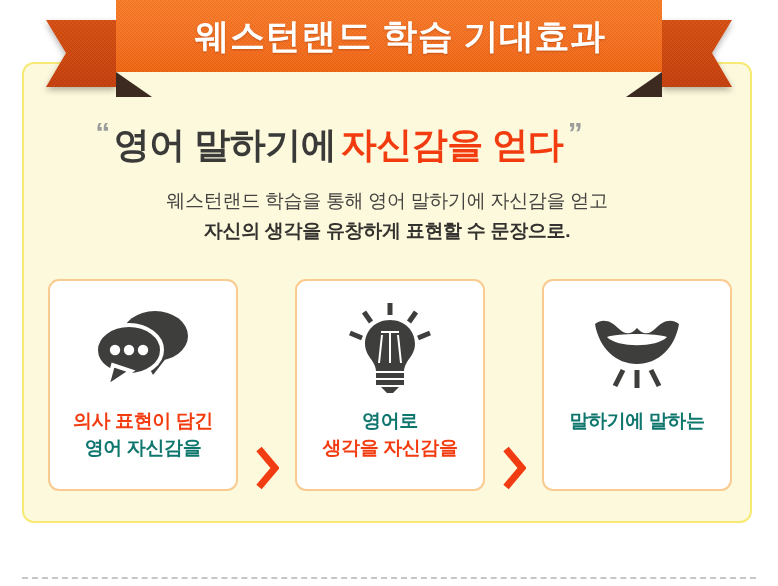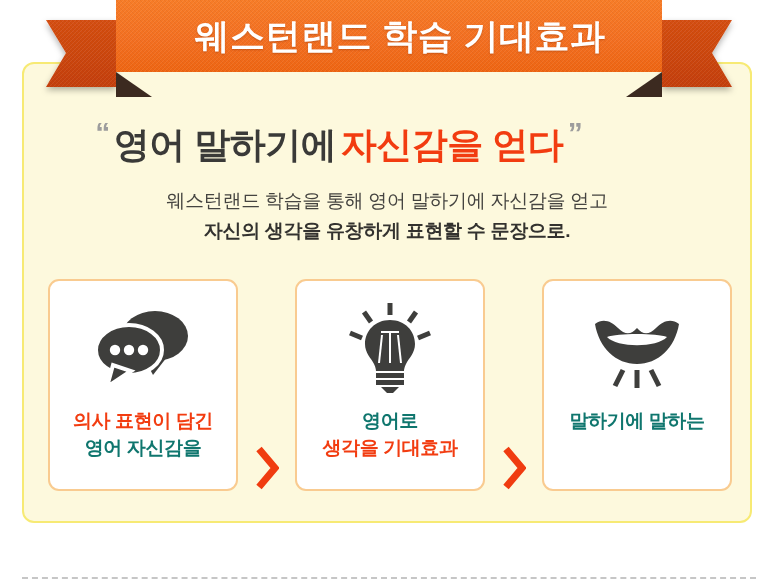--- a/index.html
+++ b/index.html
@@ -289,21 +289,21 @@
           <line x1="60" y1="34" x2="63" y2="62"></line>
           <line x1="43" y1="31" x2="61" y2="31"></line>
         </g>
         <rect x="38" y="72" width="28" height="5" fill="#3e3e3c"></rect>
         <rect x="38" y="79" width="28" height="5" fill="#3e3e3c"></rect>
         <path d="M43 86 L61 86 L55 92 L49 92 Z" fill="#3e3e3c"></path>
       </svg>
     </div>
     <div class="card-text">
       <span class="t-dark">영어로</span>
-      <span class="t-red">생각을 기대효과</span>
+      <span class="t-red">생각을 자신감을</span>
     </div>
   </div>
 
   <div class="chevron">
     <svg width="24" height="44" viewBox="0 0 24 44" xmlns="http://www.w3.org/2000/svg">
       <path d="M4 3 L20 22 L4 41" fill="none" stroke="#f03c10" stroke-width="7" stroke-linecap="butt" stroke-linejoin="miter"></path>
     </svg>
   </div>
 
   <div class="card">

